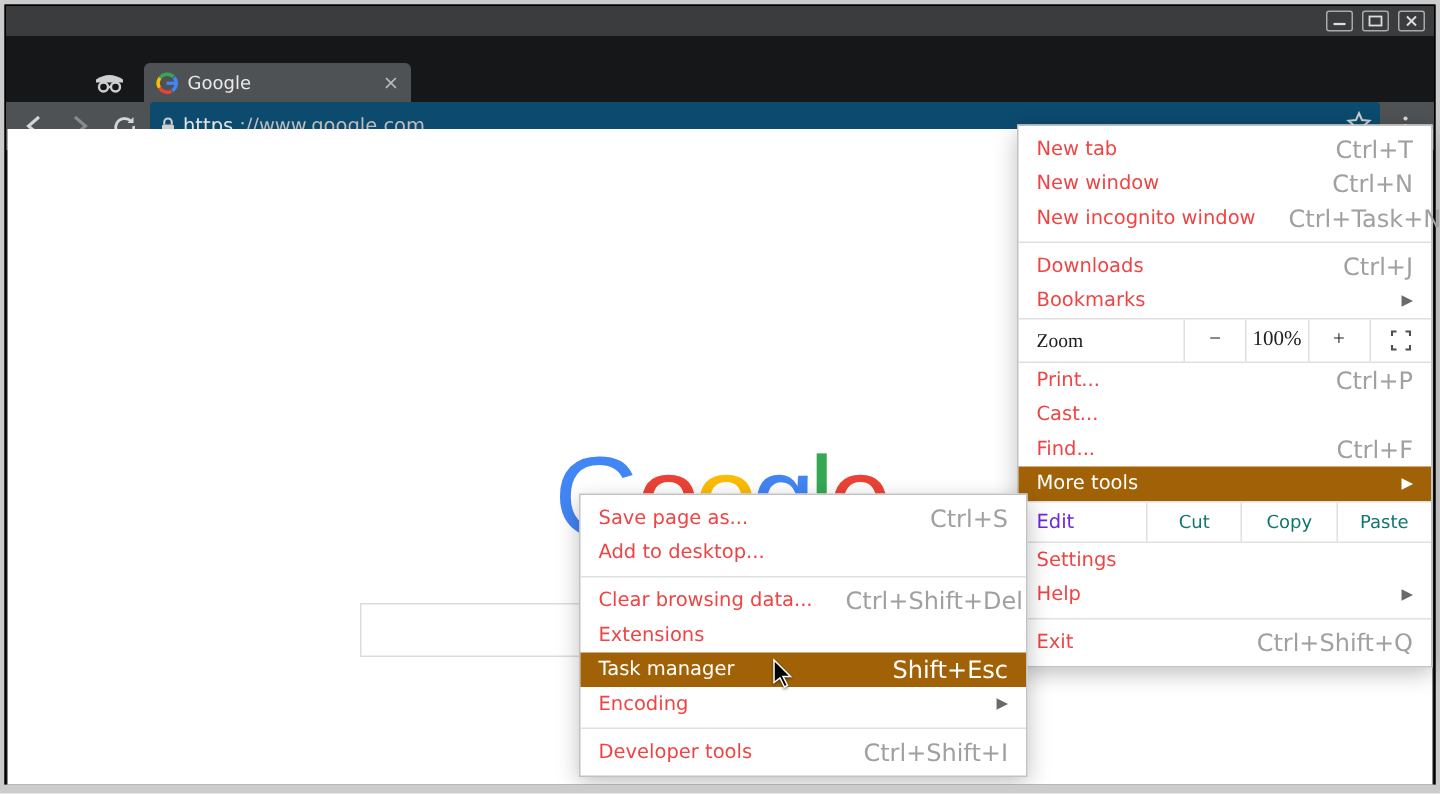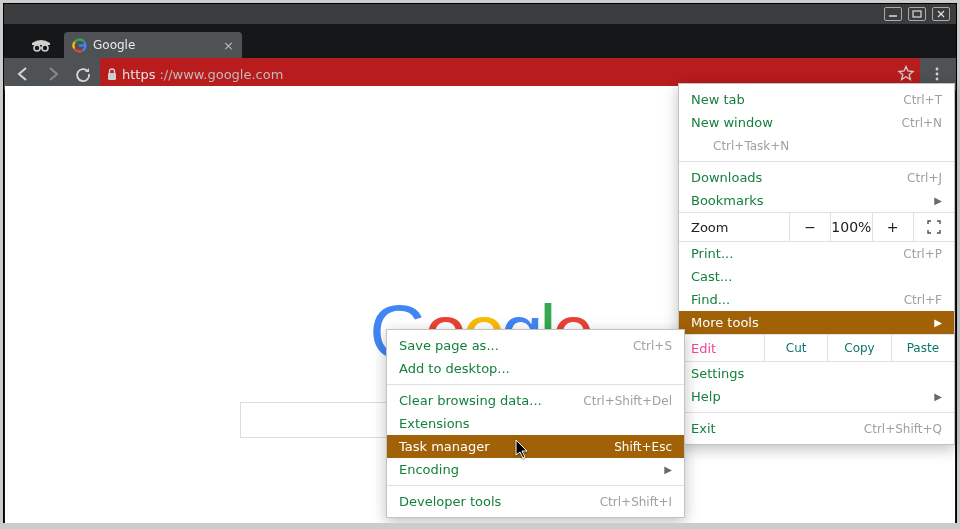--- a/index.html
+++ b/index.html
@@ -1,50 +1,50 @@
 <!DOCTYPE html>
 <html><head>
 <meta charset="utf-8">
 <style>
   html,body{margin:0;padding:0;font-family:"DejaVu Sans","Segoe UI",Arial,sans-serif;font-size:13px;background:#cccccc;color:#202020;}
   *{box-sizing:border-box;}
   .window{position:relative;left:3px;top:3px;width:954px;height:523px;background:#161719;border:1px solid #000;}
   .titlebar{height:20px;background:#3a3c3e;display:flex;justify-content:flex-end;align-items:center;padding-right:6px;gap:6px;}
   .win-btn{width:18px;height:14px;border:1px solid #aaa;border-radius:2px;display:flex;align-items:center;justify-content:center;color:#ddd;font-size:10px;cursor:pointer;background:transparent;}
   .win-btn svg{display:block}
-  .tabstrip{height:34px;display:flex;align-items:flex-end;padding-left:20px;}
+  .tabstrip{height:44px;display:flex;align-items:flex-end;padding-left:20px;margin-left:32px;}
   .incog{width:34px;height:30px;display:flex;align-items:center;justify-content:center;}
   .tab{margin-left:6px;width:178px;height:26px;background:#4f5255;border-radius:4px 4px 0 0;display:flex;align-items:center;padding:0 8px;color:#eaeaea;font-size:12px;gap:6px;}
   .tab .close{margin-left:auto;color:#bbb;font-size:13px;cursor:pointer;}
   .toolbar{height:32px;background:#4f5255;display:flex;align-items:center;padding:0 6px;gap:4px;}
   .nav-btn{width:26px;height:26px;display:flex;align-items:center;justify-content:center;color:#d6d6d6;border-radius:3px;cursor:pointer;}
   .nav-btn.disabled{color:#8a8a8a;cursor:default}
-  .addr{flex:1;height:24px;background:#b91c1c;border-radius:3px;display:flex;align-items:center;padding:16px 6px;color:#e3e3e3;font-size:13px;gap:4px;}
+  .addr{flex:1;height:24px;background:#0c4a6e;border-radius:3px;display:flex;align-items:center;padding:16px 6px;color:#e3e3e3;font-size:13px;gap:4px;}
   .addr .lock{color:#cfcfcf;display:flex;align-items:center}
   .addr .dim{color:#bdbdbd}
   .addr .star{margin-left:auto;color:#cfcfcf;cursor:pointer}
   .more-btn{width:26px;height:26px;display:flex;align-items:center;justify-content:center;color:#d6d6d6;cursor:pointer;border-radius:3px}
   .viewport{position:absolute;left:1px;right:1px;top:82px;bottom:1px;background:#fff;overflow:hidden;}
   .google-logo{position:absolute;left:50%;top:202px;transform:translateX(-50%);white-space:nowrap;font-size:76px;letter-spacing:-4px;font-weight:400;font-family:"Product Sans",Arial,sans-serif;}
   .google-logo span{display:inline-block}
   .search-box{position:absolute;left:50%;top:316px;transform:translateX(-50%);width:480px;height:36px;border:1px solid #dcdcdc;background:#fff;}
   
   .menu{position:absolute;background:#fff;border:1px solid #c2c2c2;box-shadow:0 4px 14px rgba(0,0,0,.25);padding:4px 0;}
   .menu-item{height:23px;display:flex;align-items:center;padding:0 12px;cursor:pointer;white-space:nowrap;}
-  .menu-item .lbl{flex:1;color:#15803d;}
-  .menu-item .sc{color:#a0a0a0;font-size:12px;margin-left:22px;}
+  .menu-item .lbl{flex:1;color:#ef4444;}
+  .menu-item .sc{color:#a0a0a0;font-size:16px;margin-left:22px;}
   .menu-item .arw{color:#6a6a6a;font-size:10px;margin-left:8px;}
   .menu-item.hover{background:#a16207;}
   .menu-item.hover .lbl,.menu-item.hover .sc,.menu-item.hover .arw{color:#fff;}
   .menu .sep{height:1px;margin:4px 0;background:#e0e0e0;}
-  .zoom-row{height:30px;display:flex;align-items:center;border-top:1px solid #e0e0e0;border-bottom:1px solid #e0e0e0;}
+  .zoom-row{height:30px;display:flex;align-items:center;border-top:1px solid #e0e0e0;border-bottom:1px solid #e0e0e0;font-family:Liberation Serif, serif;}
   .zoom-row .zl{width:110px;padding-left:12px;color:#202020}
   .zoom-row .cell{flex:1;height:100%;display:flex;align-items:center;justify-content:center;border-left:1px solid #e0e0e0;color:#202020;cursor:pointer;font-size:14px}
   .edit-row{height:28px;display:flex;align-items:center;border-top:1px solid #e0e0e0;border-bottom:1px solid #e0e0e0;}
-  .edit-row .el{width:85px;padding-left:12px;color:#ec4899}
+  .edit-row .el{width:85px;padding-left:12px;color:#6d28d9}
   .edit-row .cell{flex:1;height:100%;display:flex;align-items:center;justify-content:center;border-left:1px solid #e0e0e0;color:#0f766e;cursor:pointer;font-size:12px}
   .cursor{position:absolute;}
   .cursor svg{display:block;filter:drop-shadow(0 1px 1px rgba(0,0,0,.5));}
   svg{overflow:visible}
 </style>
 </head>
 <body>
 
 <div class="window">
 
@@ -140,20 +140,21 @@
   <div class="menu" style="left:674px;top:79px;width:277px;">
     <div class="menu-item">
         <span class="lbl">New tab</span>
         <span class="sc">Ctrl+T</span>
       </div>
     <div class="menu-item">
         <span class="lbl">New window</span>
         <span class="sc">Ctrl+N</span>
       </div>
     <div class="menu-item">
+        <span class="lbl">New incognito window</span>
         <span class="sc">Ctrl+Task+N</span>
       </div>
     <div class="sep"></div>
     <div class="menu-item">
         <span class="lbl">Downloads</span>
         <span class="sc">Ctrl+J</span>
       </div>
     <div class="menu-item">
         <span class="lbl">Bookmarks</span>
         <span class="arw">▶</span>

